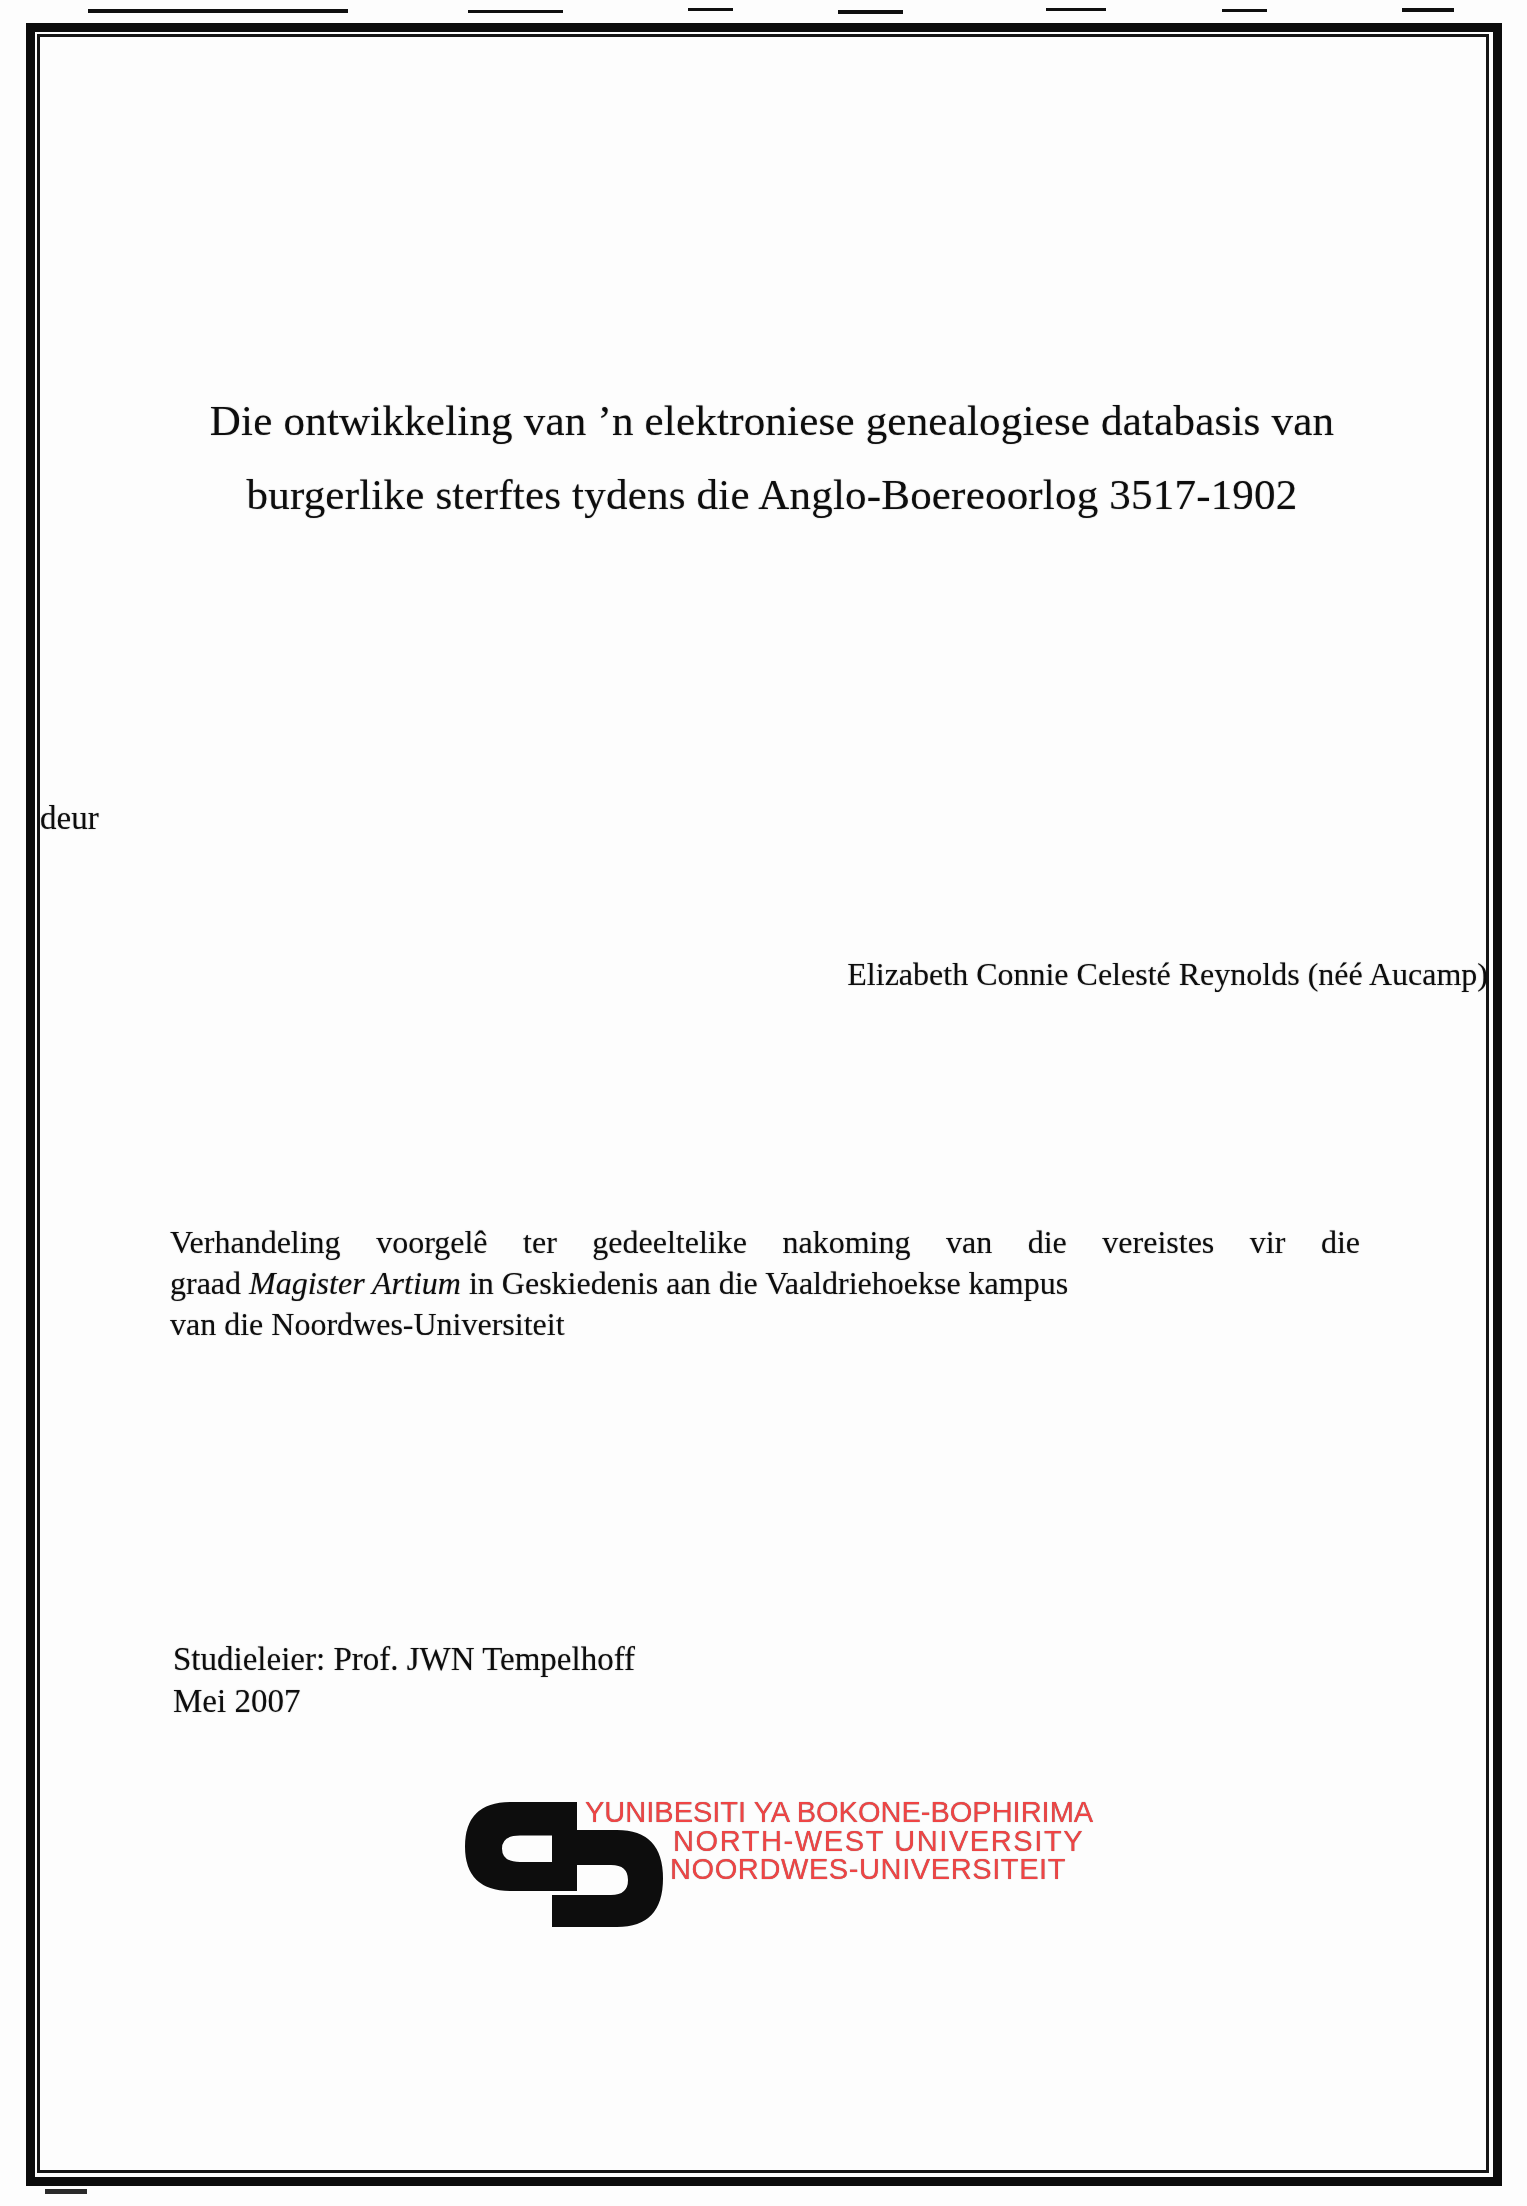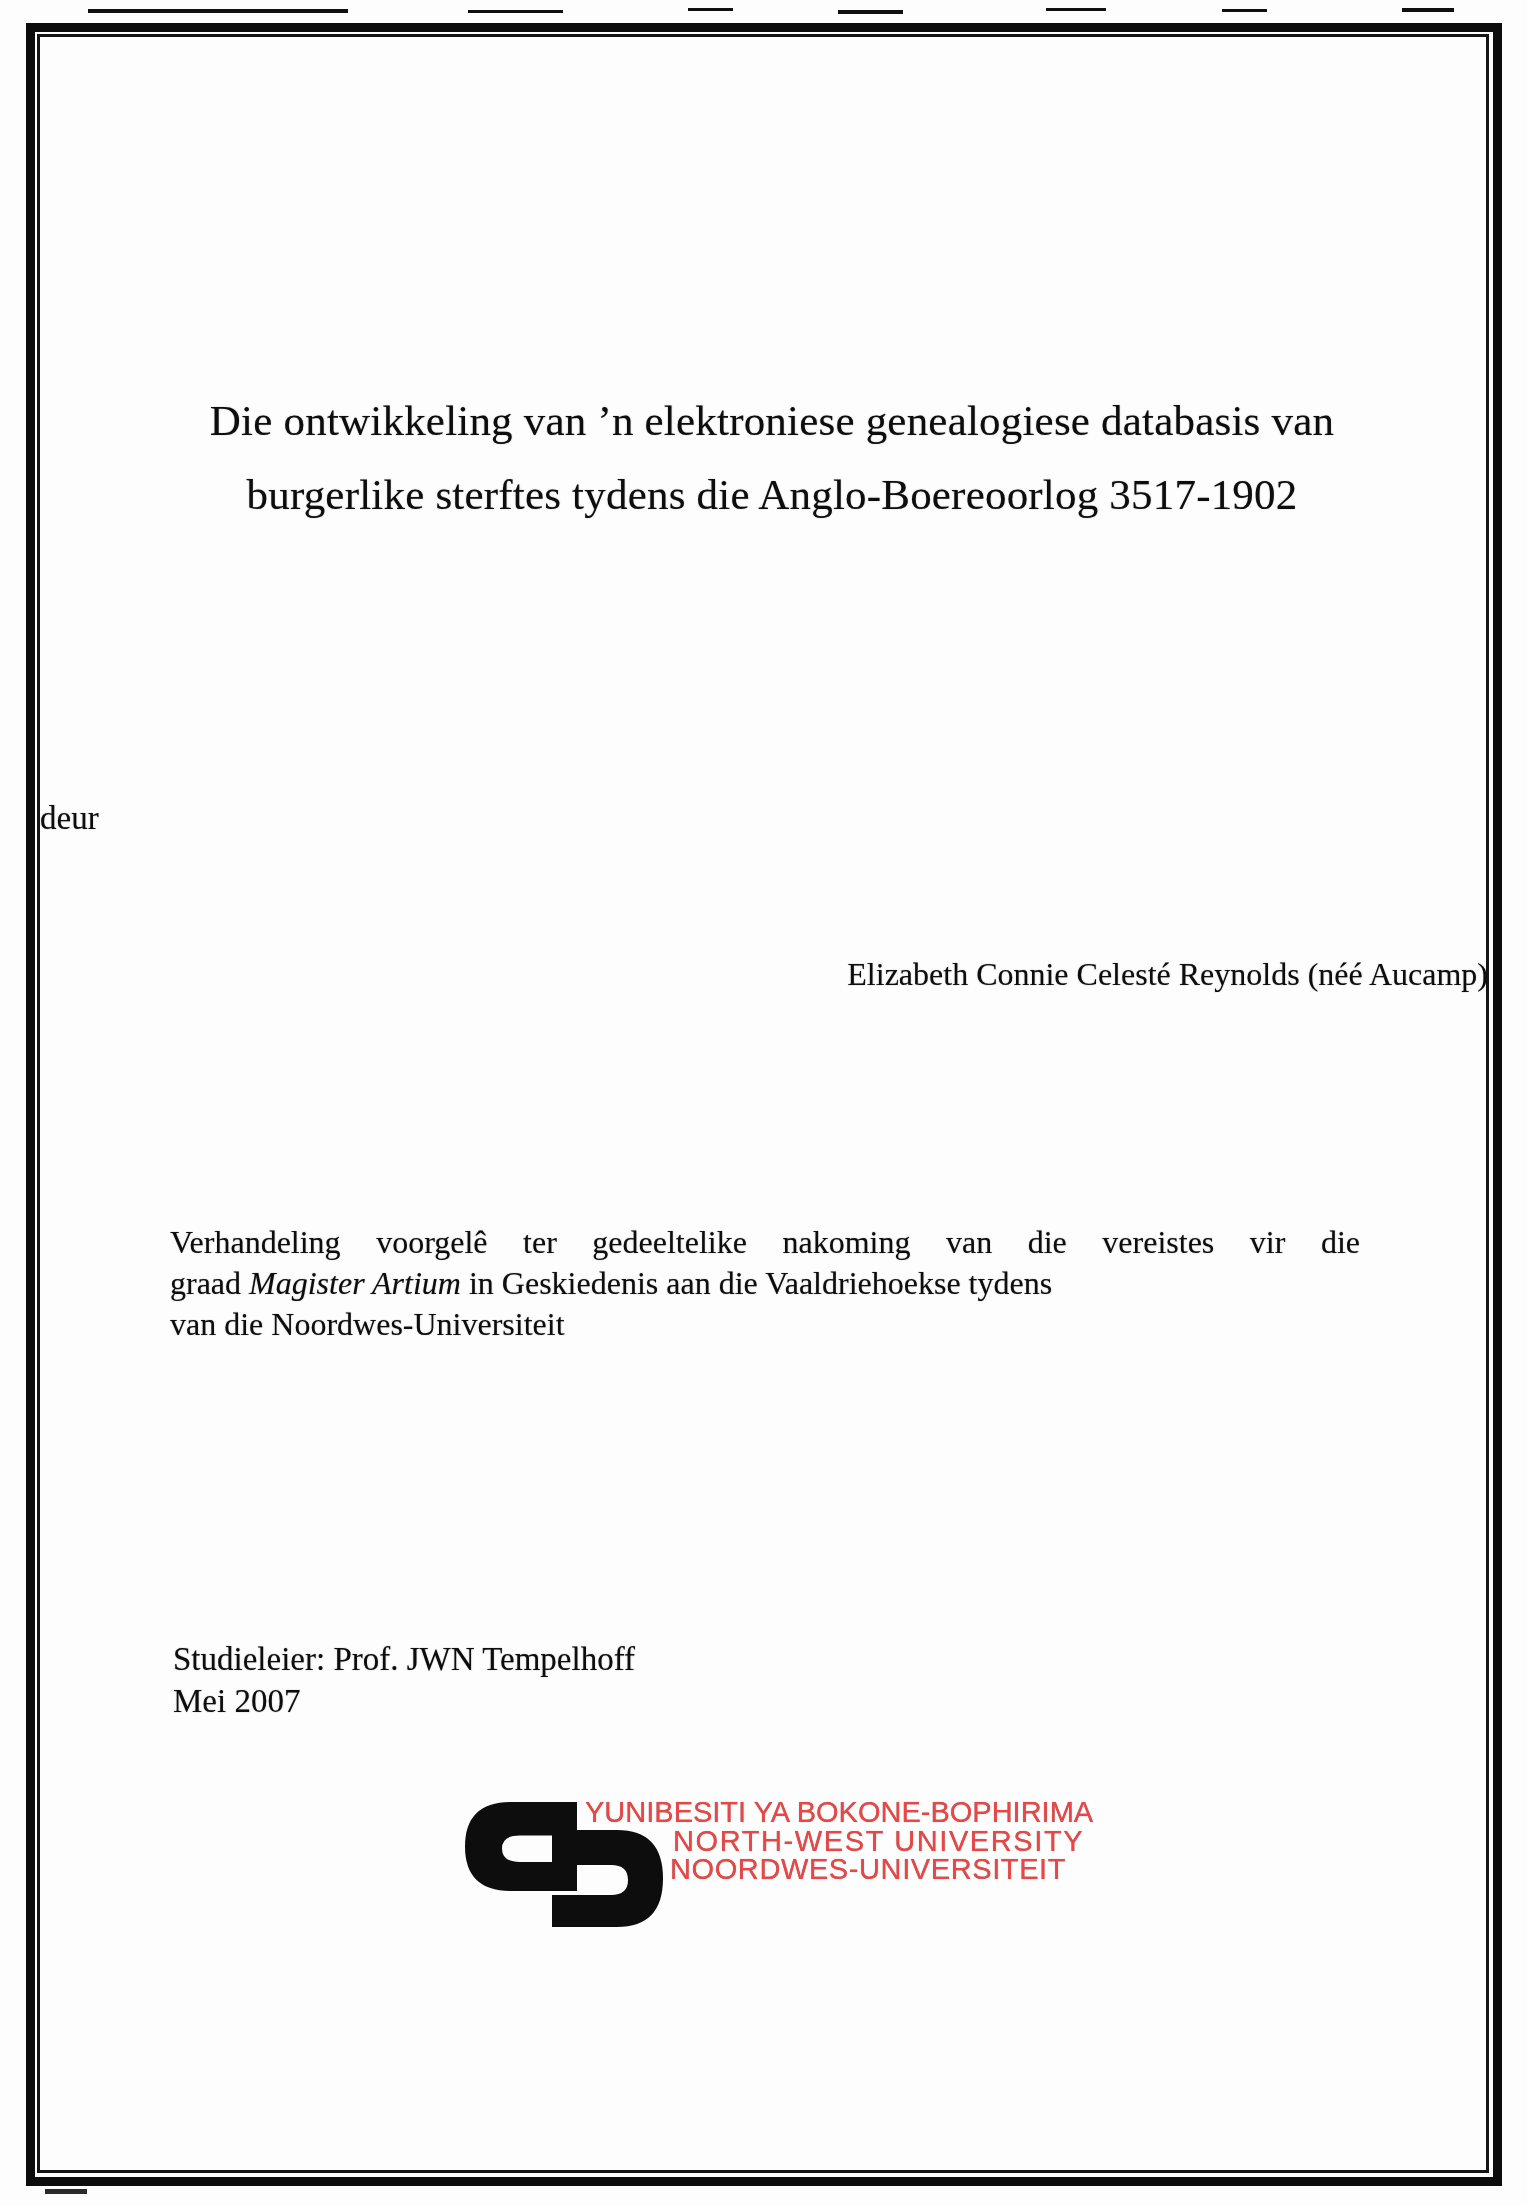--- a/index.html
+++ b/index.html
@@ -133,21 +133,21 @@
     <div>Die ontwikkeling van ’n elektroniese genealogiese databasis van</div>
     <div>burgerlike sterftes tydens die Anglo-Boereoorlog 3517-1902</div>
   </div>
 
   <div class="byline ink">deur</div>
 
   <div class="author ink">Elizabeth Connie Celesté Reynolds (néé Aucamp)</div>
 
   <div class="statement ink">
     <div class="st-line1">Verhandeling voorgelê ter gedeeltelike nakoming van die vereistes vir die</div>
-    <div class="st-line2"><span>graad </span><span class="italic">Magister Artium</span><span> in Geskiedenis aan die Vaaldriehoekse tydens</span></div>
+    <div class="st-line2"><span>graad </span><span class="italic">Magister Artium</span><span> in Geskiedenis aan die Vaaldriehoekse kampus</span></div>
     <div class="st-line3">van die Noordwes-Universiteit</div>
   </div>
 
   <div class="supervisor ink">
     <div>Studieleier: Prof. JWN Tempelhoff</div>
     <div>Mei 2007</div>
   </div>
 
   <svg class="logo-mark" viewBox="0 0 203 131" xmlns="http://www.w3.org/2000/svg">
     <path d="M115 2 L49 2 Q3 2 3 46.5 Q3 91 49 91 L115 91 L115 62 L58 62 Q40 62 40 48.5 Q40 35.5 58 35.5 L115 35.5 Z" fill="#0d0d0d"></path>

